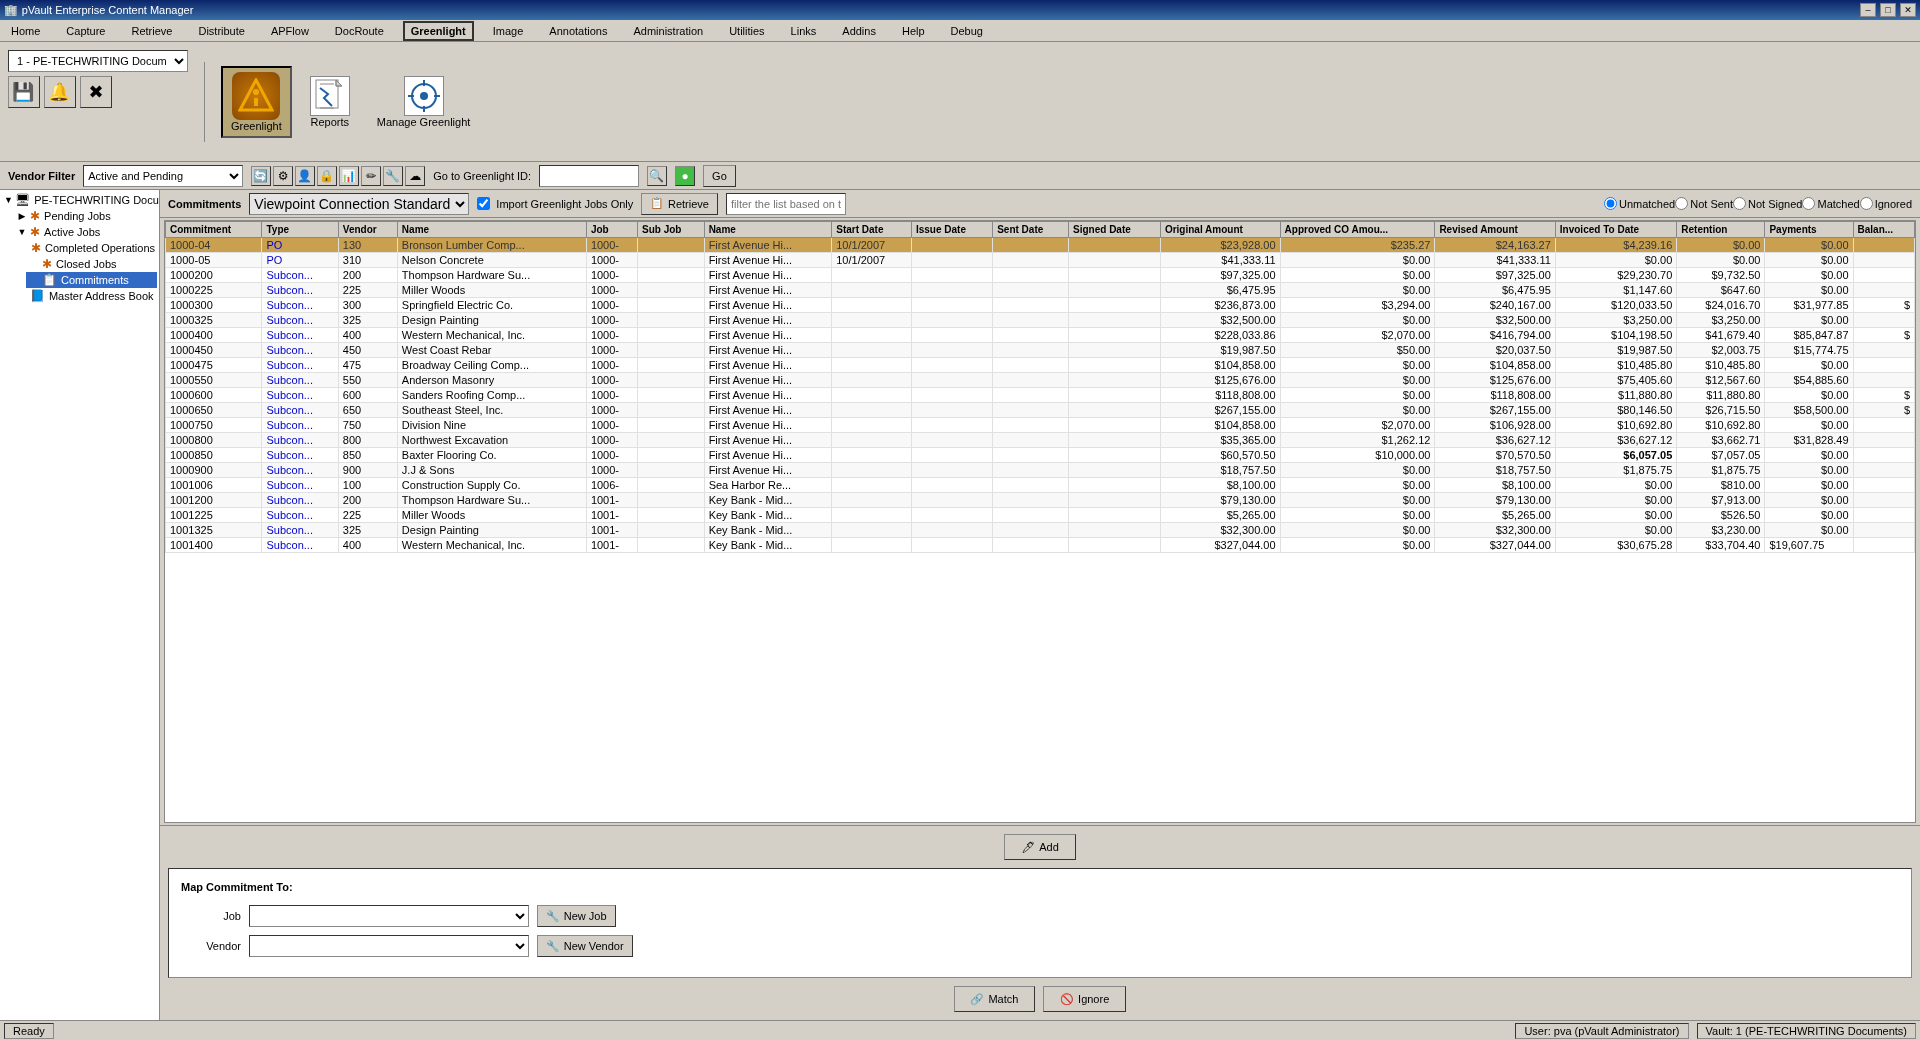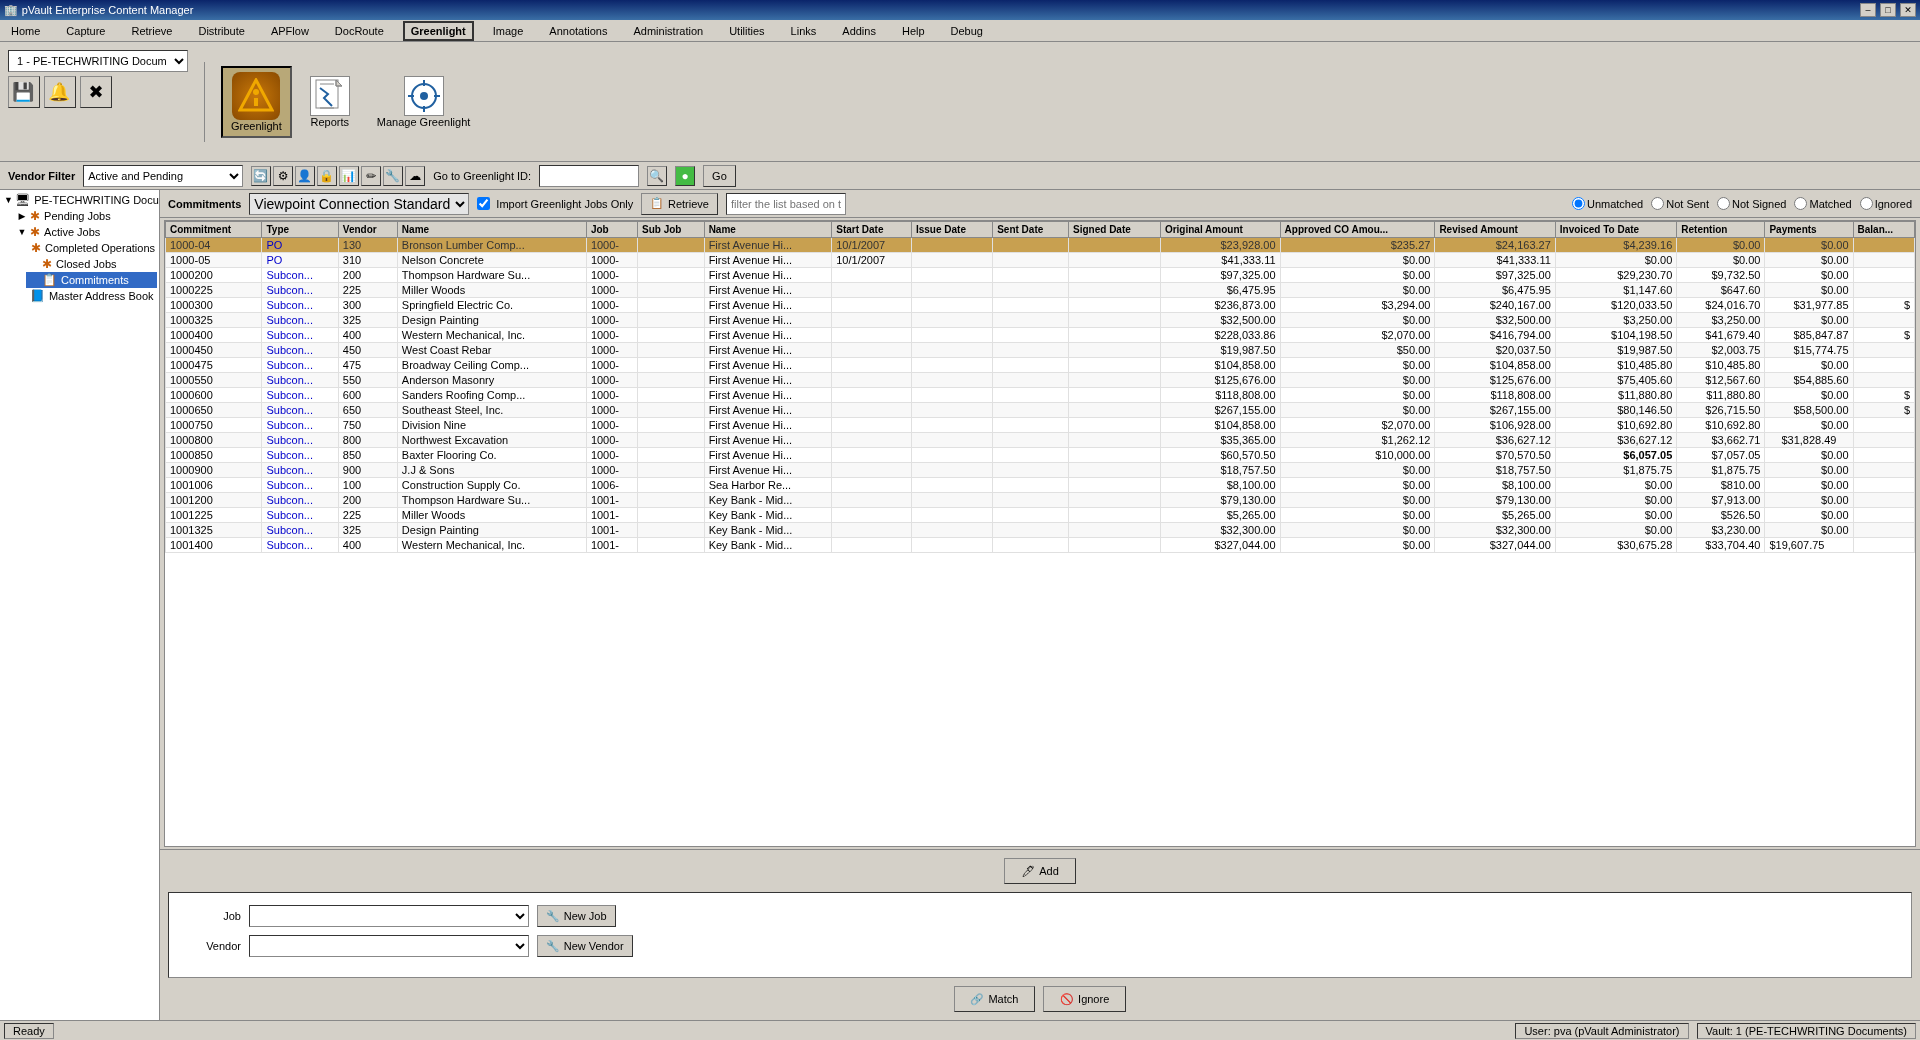--- a/index.html
+++ b/index.html
@@ -208,21 +208,20 @@
       width: 120px;
       height: 22px;
       border: 1px inset #888;
       background: white;
       font-size: 11px;
       padding: 1px 4px;
     }
     .radio-group {
       display: flex;
       align-items: center;
-      gap: 8px;
       margin-left: auto;
       font-size: 11px;
     }
     .radio-item { display: flex; align-items: center; gap: 2px; }
 
     
     .data-grid-container {
       flex: 1;
       overflow: auto;
       background: white;
@@ -872,21 +871,21 @@
               <td>First Avenue Hi...</td>
               <td></td>
               <td></td>
               <td></td>
               <td></td>
               <td style="text-align: right;">$35,365.00</td>
               <td style="text-align: right;">$1,262.12</td>
               <td style="text-align: right;">$36,627.12</td>
               <td style="text-align: right;">$36,627.12</td>
               <td style="text-align: right;">$3,662.71</td>
-              <td style="text-align: center;">$31,828.49</td>
+              <td style="text-align: right;">$31,828.49</td>
               <td style="text-align: right;"></td>
             </tr>
             <tr>
               <td>1000850</td>
               <td style="color: rgb(0, 0, 204);">Subcon...</td>
               <td>850</td>
               <td>Baxter Flooring Co.</td>
               <td>1000-</td>
               <td></td>
               <td>First Avenue Hi...</td>
@@ -1027,20 +1026,21 @@
     </div>
 
     <div class="bottom-panel">
       <div class="add-btn-row">
         <button class="add-btn">
           <span>🖊</span>
           <span>Add</span>
         </button>
       </div>
       <div class="map-panel">
+        <div class="map-title">Map Commitment To:</div>
         <div class="form-row">
           <span class="form-label">Job</span>
           <select class="form-input" style="width:280px;"></select>
           <button class="form-btn">
             <span>🔧</span>
             <span>New Job</span>
           </button>
         </div>
         <div class="form-row">
           <span class="form-label">Vendor</span>

